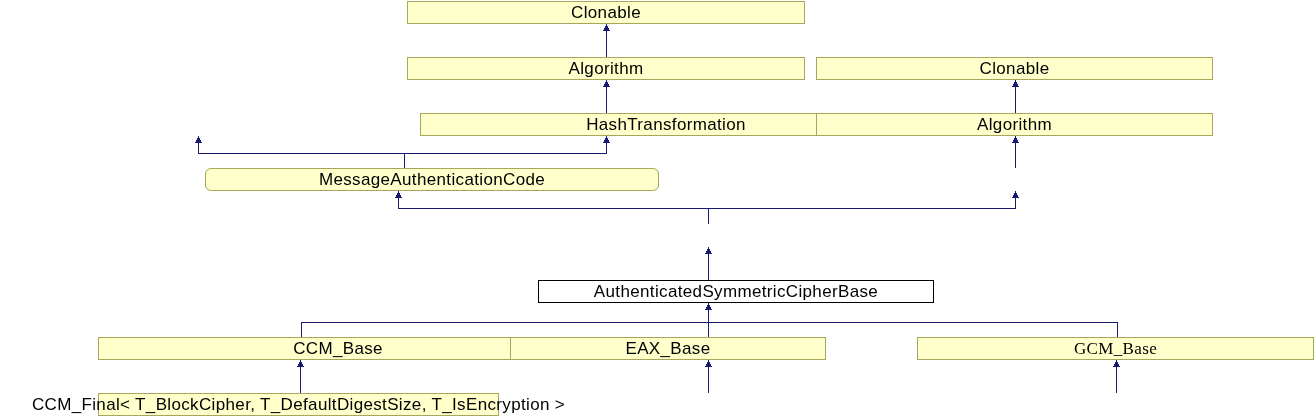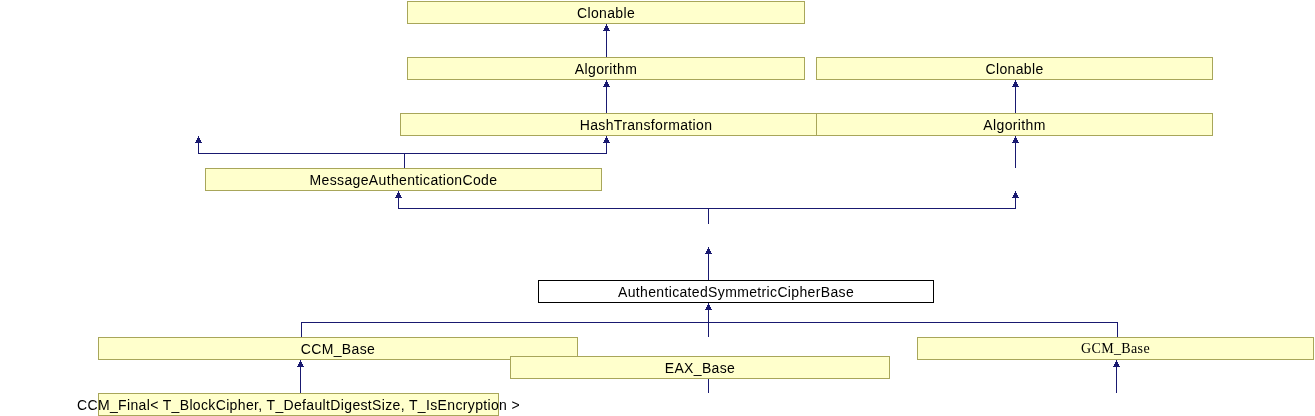--- a/index.html
+++ b/index.html
@@ -19,46 +19,46 @@
   }
   .node {
     position: absolute;
     box-sizing: border-box;
     height: 23px;
     background: #ffffcc;
     border: 1px solid #a8a65a;
     display: flex;
     align-items: center;
     justify-content: center;
-    font-size: 14px;
+    font-size: 17px;
     letter-spacing: 0.35px;
     color: #000000;
     white-space: nowrap;
     z-index: 1;
     cursor: pointer;
   }
   .node.focus {
     background: #ffffff;
     border: 1px solid #000000;
     cursor: default;
     margin-left: 28px;
   }
   
   #n-clonable-top        { left: 407px; top: 1px;   width: 398px; }
   #n-algorithm-mid       { left: 407px; top: 57px;  width: 398px; }
   #n-clonable-right      { left: 816px; top: 57px;  width: 397px; }
   #n-simple-keying       { left: 0px;   top: 113px; width: 397px; }
-  #n-hash-transformation { left: 400px; top: 113px; width: 464px; padding-left: 28px; }
+  #n-hash-transformation { left: 420px; top: 113px; width: 464px; padding-left: 28px; }
   #n-algorithm-right     { left: 816px; top: 113px; width: 397px; }
-  #n-mac                 { left: 205px; top: 168px; width: 397px; }
+  #n-mac                 { left: 205px; top: 168px; width: 454px; border-radius: 6px; }
   #n-stream-transform    { left: 816px; top: 168px; width: 397px; }
   #n-asc                 { left: 510px; top: 224px; width: 396px; }
   #n-ascb                { left: 510px; top: 280px; width: 396px; }
   #n-ccm-base            { left: 98px;  top: 337px; width: 480px; }
-  #n-eax-base            { left: 510px; top: 356px; width: 380px; text-align: right; }
+  #n-eax-base            { left: 510px; top: 337px; width: 316px; text-align: right; }
   #n-gcm-base            { left: 917px; top: 337px; width: 397px; font-family: Liberation Serif, serif; }
   #n-ccm-final           { left: 98px;  top: 393px; width: 401px; }
   #n-eax-final           { left: 510px; top: 393px; width: 396px; }
   #n-gcm-final           { left: 917px; top: 393px; width: 397px; }
 </style>
 </head>
 <body>
 
 <div class="canvas">
 

